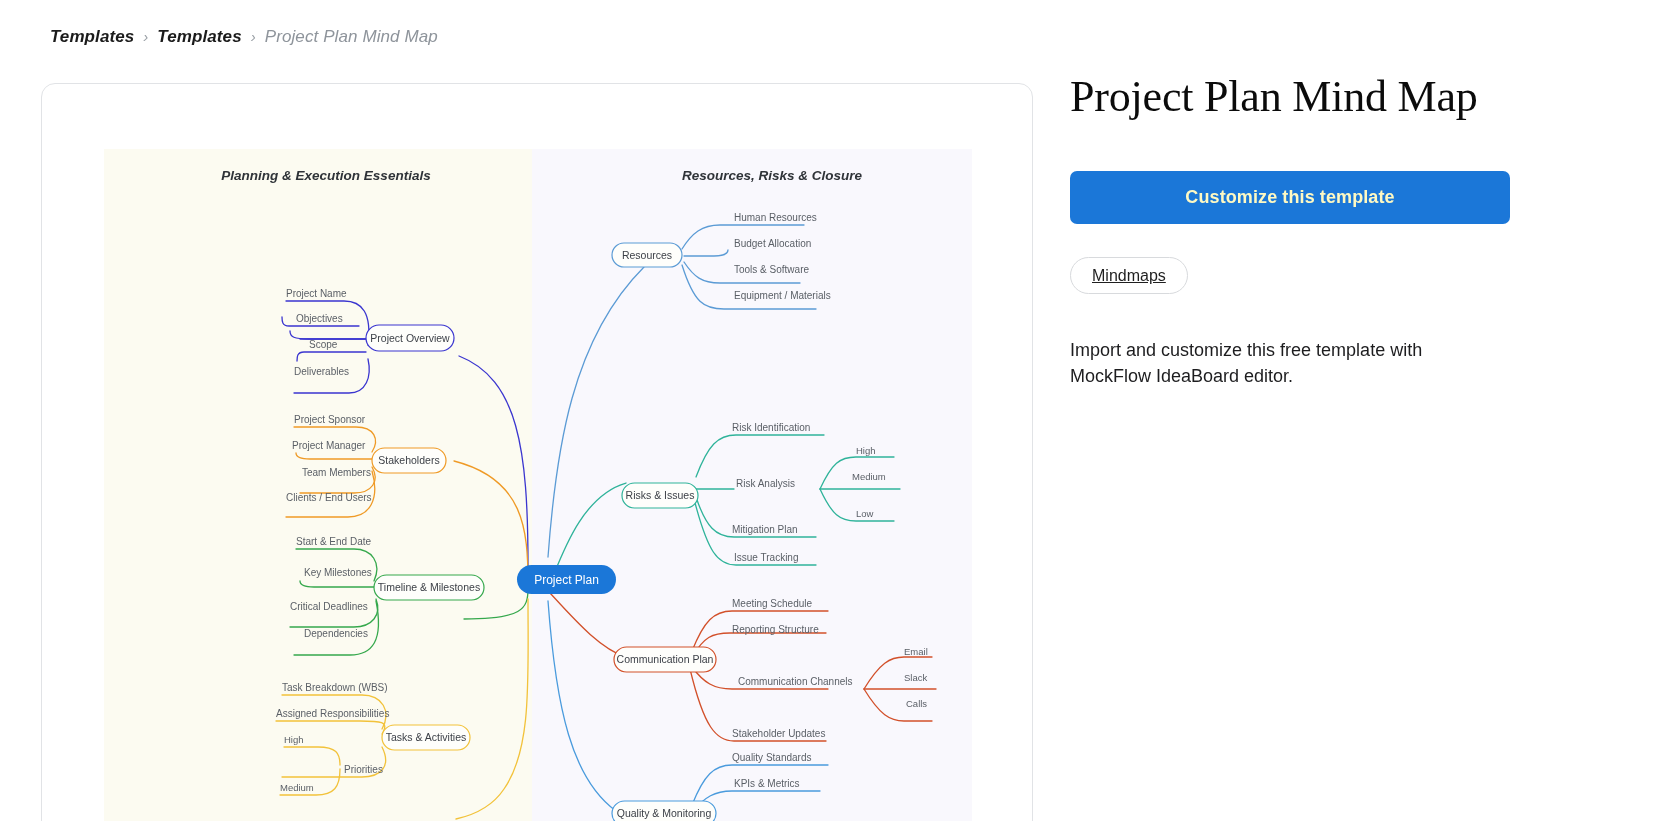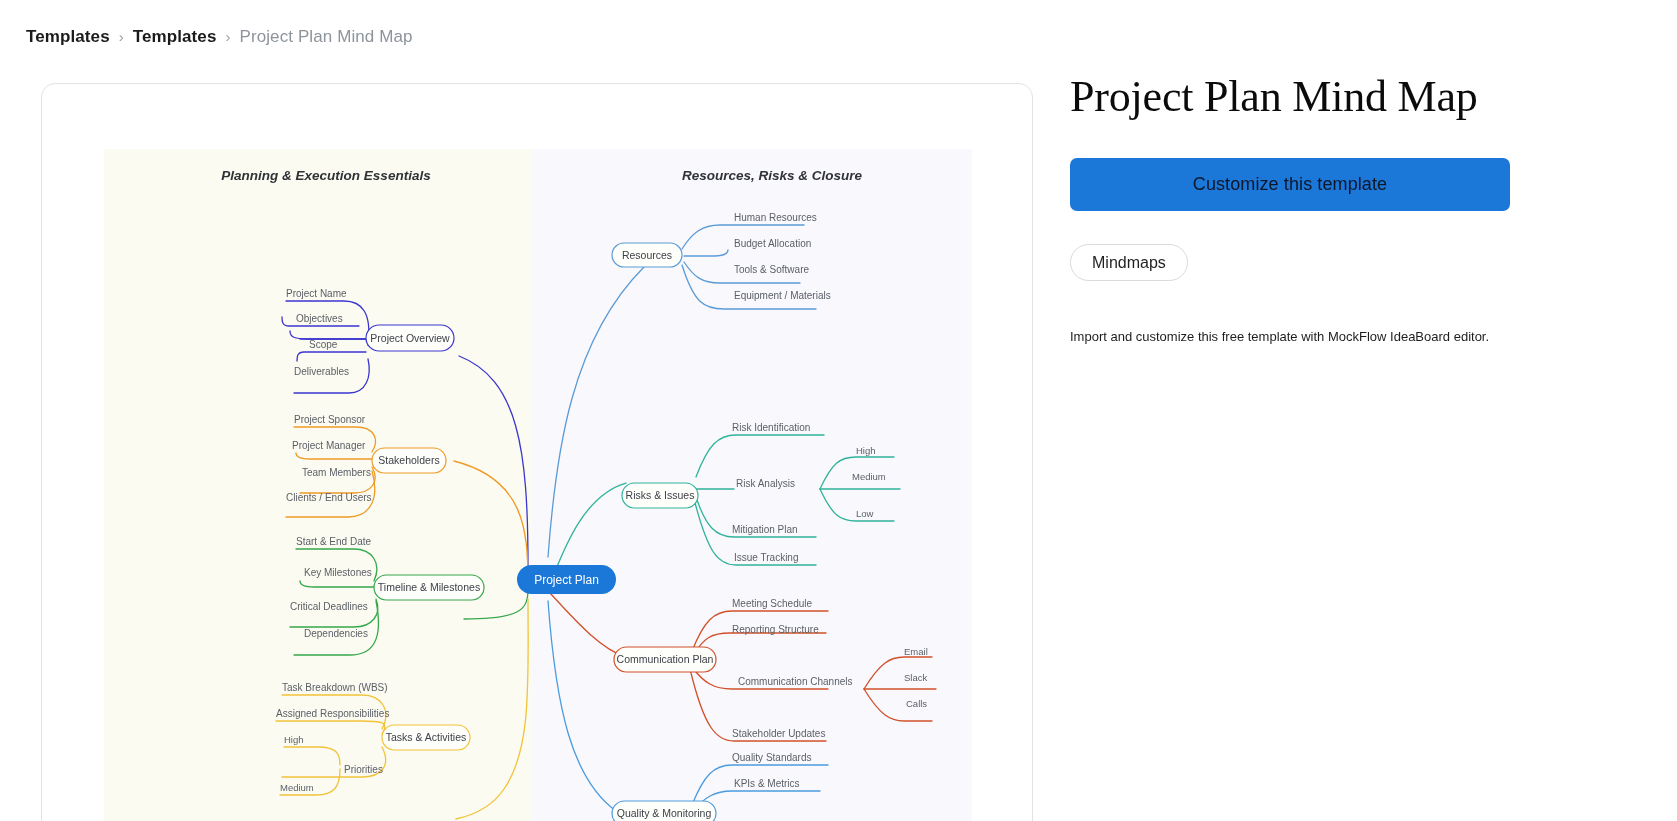--- a/index.html
+++ b/index.html
@@ -8,23 +8,23 @@
     margin: 0; padding: 0;
     width: 1677px; height: 821px;
     background: #ffffff;
     font-family: "Liberation Sans", sans-serif;
     overflow: hidden;
   }
   .page { position: relative; width: 1677px; height: 821px; background:#fff; }
 
   
   .breadcrumb {
-    position: absolute; left: 26px; top: 25px;
+    position: absolute; left: 50px; top: 25px;
     display: flex; align-items: flex-end; gap: 9px;
-    font-size: 17px; line-height: 24px;
+    font-size: 17px; line-height: 24px; font-style: italic;
   }
   .crumb-link { color: #1b1b1b; font-weight: 600; letter-spacing: .1px; cursor: pointer; }
   .crumb-sep  { color: #9aa0a6; font-size: 15px; font-weight: 500; }
   .crumb-current { color: #8e949b; font-weight: 400; letter-spacing: .1px; }
 
   
   .card {
     position: absolute; left: 41px; top: 83px;
     width: 992px; height: 760px;
     border: 1px solid #e1e3e6;
@@ -40,38 +40,38 @@
   .canvas svg { display:block; }
 
   
   .panel { position: absolute; left: 1070px; top: 70px; width: 560px; }
   .panel-title {
     font-family: "Liberation Serif", "DejaVu Serif", serif;
     font-size: 44px; line-height: 54px; font-weight: 400;
     color: #0b0b0b; letter-spacing: -.2px; margin: 0;
   }
   .cta {
-    display: block; margin-top: 34px;
+    display: block; margin-top: 47px;
     width: 440px; height: 53px;
-    background: #1b77d8; color: #0f172a;
+    background: #1b77d8; color: #fef9c3;
     border: none; border-radius: 7px;
     font-family: "Liberation Sans", sans-serif;
-    font-size: 18px; font-weight: 400; letter-spacing: .1px;
+    font-size: 18px; font-weight: 700; letter-spacing: .1px;
     cursor: pointer;
   }
   .tag {
     display: inline-flex; align-items:center; justify-content:center;
     margin-top: 33px; height: 37px; padding: 0 21px;
     border: 1px solid #d8dadd; border-radius: 19px;
     background: #fff; color: #1f1f1f;
-    font-size: 16px; cursor: pointer;
+    font-size: 16px; cursor: pointer; text-decoration: underline;
   }
   .desc {
     margin-top: 43px; width: 420px;
-    font-size: 13px; line-height: 26px; color: #1d1d1f;
+    font-size: 18px; line-height: 26px; color: #1d1d1f;
   }
 </style>
 </head>
 <body>
 
 <div class="page">
 
   <nav class="breadcrumb">
     <span class="crumb-link">Templates</span>
     <span class="crumb-sep">›</span>

